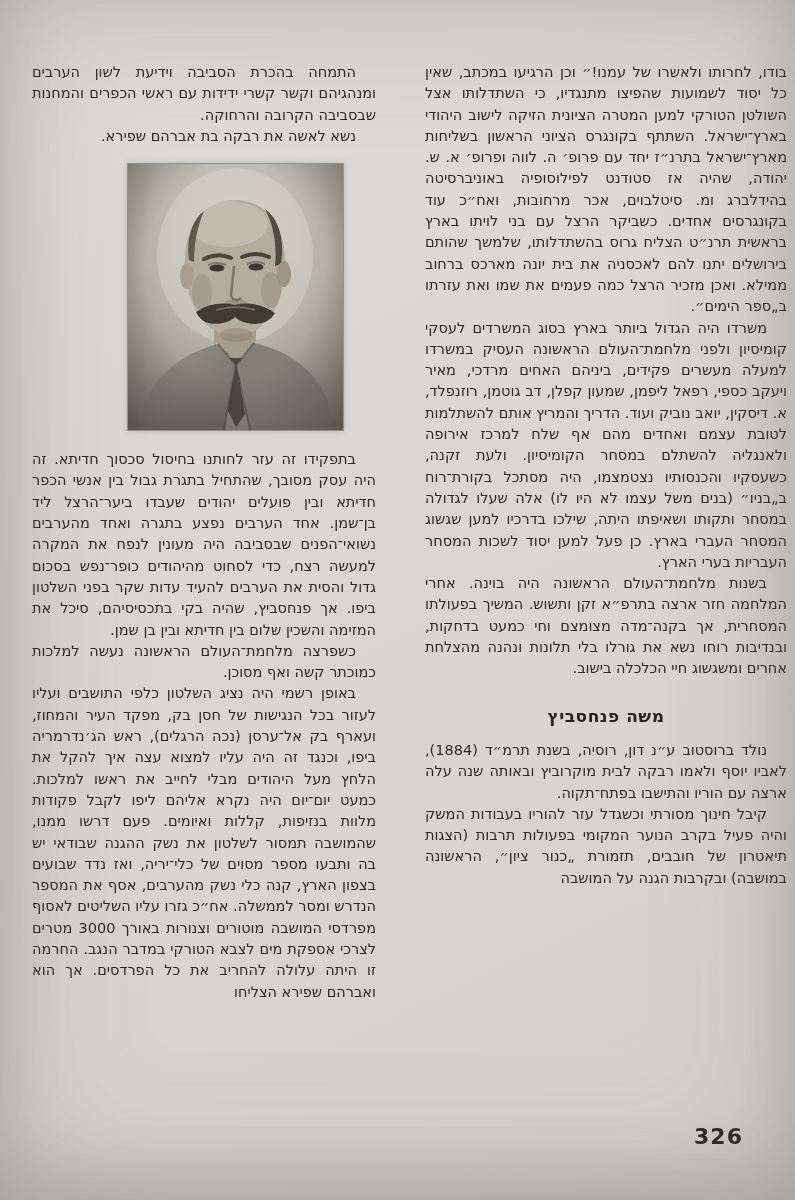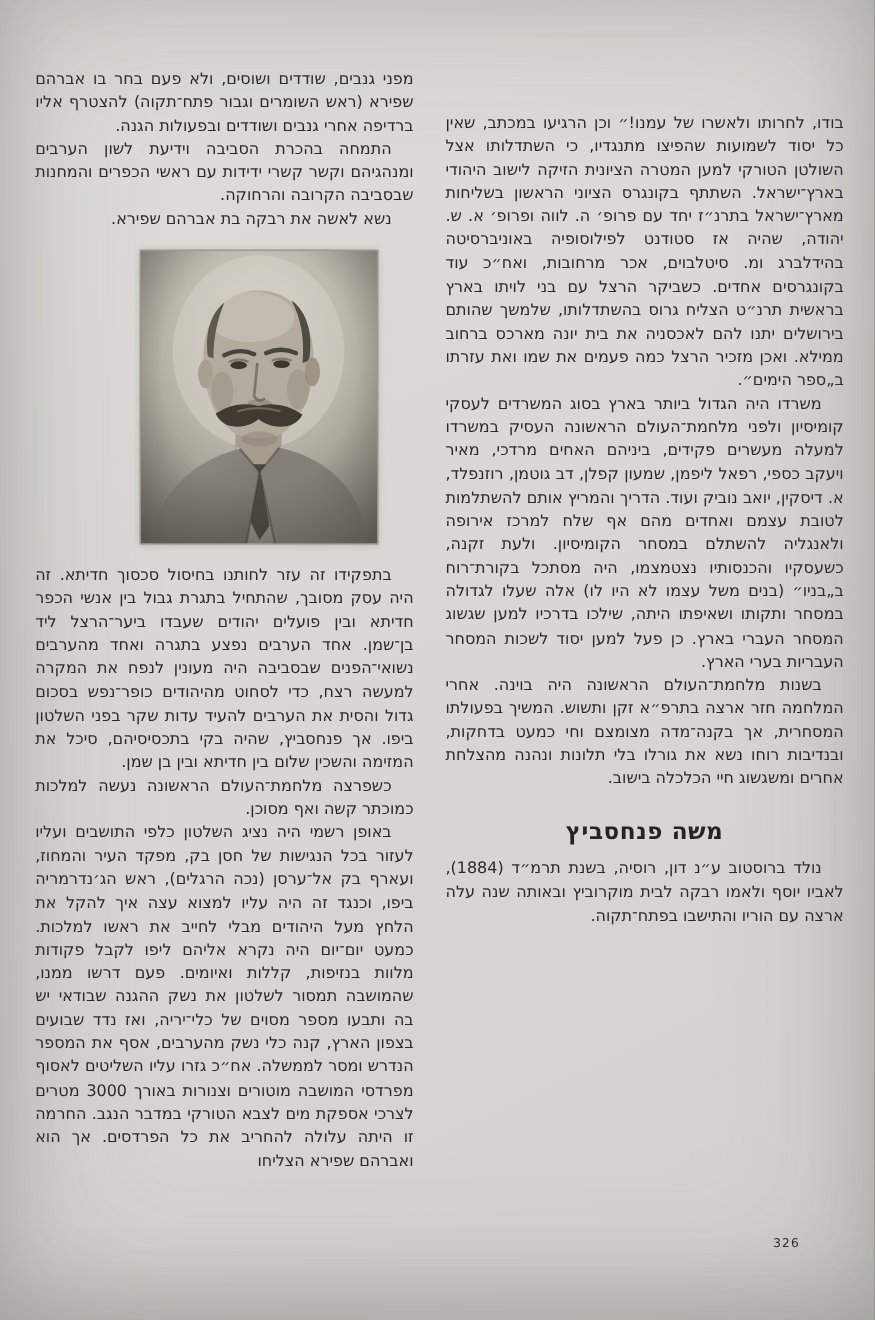--- a/index.html
+++ b/index.html
@@ -21,70 +21,70 @@
     pointer-events:none;
   }
   .col{
     position:absolute;top:62px;
     direction:rtl;
     color:#2c2a26;
     font-size:14.5px;
     line-height:21.3px;
     text-rendering:optimizeLegibility;
   }
-  .col-right{right:28px;width:362px;margin-top:40px;}
+  .col-right{right:8px;width:362px;}
   .col-left{left:32px;width:344px;}
   .para{
     margin:0;
     text-align:justify;
     text-indent:20px;
   }
   .no-indent{text-indent:0;}
   .section-heading{
     margin:26px 0 13px 0;
     text-align:center;
-    font-size:21px;
+    font-size:17px;
     font-weight:bold;
     letter-spacing:.5px;
     color:#262421;
   }
   figure.photo{
     width:215px;height:266px;
     margin:16px 32px 18px auto;
     padding:0;
     border:1px solid #96938c;
     box-shadow:0 0 6px rgba(80,78,72,.25);
     background:#b0aca3;
   }
   figure.photo svg{display:block;}
   .page-number{
     position:absolute;
-    top:1124px;right:68px;
+    top:1124px;right:52px;
     direction:ltr;
-    font-size:11px;
-    font-weight:normal;
+    font-size:22px;
+    font-weight:bold;
     letter-spacing:1px;
     color:#2b2926;
   }
 </style>
 </head>
 <body>
 
 <div class="page">
 
   <div class="col col-right">
     <p class="para no-indent">בודו, לחרותו ולאשרו של עמנו!״ וכן הרגיעו במכתב, שאין כל יסוד לשמועות שהפיצו מתנגדיו, כי השתדלותו אצל השולטן הטורקי למען המטרה הציונית הזיקה לישוב היהודי בארץ־ישראל. השתתף בקונגרס הציוני הראשון בשליחות מארץ־ישראל בתרנ״ז יחד עם פרופ׳ ה. לווה ופרופ׳ א. ש. יהודה, שהיה אז סטודנט לפילוסופיה באוניברסיטה בהידלברג ומ. סיטלבוים, אכר מרחובות, ואח״כ עוד בקונגרסים אחדים. כשביקר הרצל עם בני לויתו בארץ בראשית תרנ״ט הצליח גרוס בהשתדלותו, שלמשך שהותם בירושלים יתנו להם לאכסניה את בית יונה מארכס ברחוב ממילא. ואכן מזכיר הרצל כמה פעמים את שמו ואת עזרתו ב„ספר הימים״.</p>
     <p class="para">משרדו היה הגדול ביותר בארץ בסוג המשרדים לעסקי קומיסיון ולפני מלחמת־העולם הראשונה העסיק במשרדו למעלה מעשרים פקידים, ביניהם האחים מרדכי, מאיר ויעקב כספי, רפאל ליפמן, שמעון קפלן, דב גוטמן, רוזנפלד, א. דיסקין, יואב נוביק ועוד. הדריך והמריץ אותם להשתלמות לטובת עצמם ואחדים מהם אף שלח למרכז אירופה ולאנגליה להשתלם במסחר הקומיסיון. ולעת זקנה, כשעסקיו והכנסותיו נצטמצמו, היה מסתכל בקורת־רוח ב„בניו״ (בנים משל עצמו לא היו לו) אלה שעלו לגדולה במסחר ותקותו ושאיפתו היתה, שילכו בדרכיו למען שגשוג המסחר העברי בארץ. כן פעל למען יסוד לשכות המסחר העבריות בערי הארץ.</p>
     <p class="para">בשנות מלחמת־העולם הראשונה היה בוינה. אחרי המלחמה חזר ארצה בתרפ״א זקן ותשוש. המשיך בפעולתו המסחרית, אך בקנה־מדה מצומצם וחי כמעט בדחקות, ובנדיבות רוחו נשא את גורלו בלי תלונות ונהנה מהצלחת אחרים ומשגשוג חיי הכלכלה בישוב.</p>
     <h2 class="section-heading">משה פנחסביץ</h2>
     <p class="para">נולד ברוסטוב ע״נ דון, רוסיה, בשנת תרמ״ד (1884), לאביו יוסף ולאמו רבקה לבית מוקרוביץ ובאותה שנה עלה ארצה עם הוריו והתישבו בפתח־תקוה.</p>
+    <p class="para">קיבל חינוך מסורתי וכשגדל עזר להוריו בעבודות המשק והיה פעיל בקרב הנוער המקומי בפעולות תרבות (הצגות תיאטרון של חובבים, תזמורת „כנור ציון״, הראשונה במושבה) ובקרבות הגנה על המושבה</p>
   </div>
 
   <div class="col col-left">
-    <p class="para no-indent">מפני גנבים, שודדים ושוסים, ולא פעם בחר בו אברהם שפירא (ראש השומרים וגבור פתח־תקוה) להצטרף אליו ברדיפה אחרי גנבים ושודדים ובפעולות הגנה.</p>
     <p class="para">התמחה בהכרת הסביבה וידיעת לשון הערבים ומנהגיהם וקשר קשרי ידידות עם ראשי הכפרים והמחנות שבסביבה הקרובה והרחוקה.</p>
     <p class="para">נשא לאשה את רבקה בת אברהם שפירא.</p>
 
     <figure class="photo">
       <svg width="215" height="266" viewBox="0 0 215 266" xmlns="http://www.w3.org/2000/svg">
         <defs>
           <radialGradient id="pbg" cx="50%" cy="26%" r="90%">
             <stop offset="0%" stop-color="#d2cec5"></stop>
             <stop offset="45%" stop-color="#b9b4aa"></stop>
             <stop offset="100%" stop-color="#7d7970"></stop>

